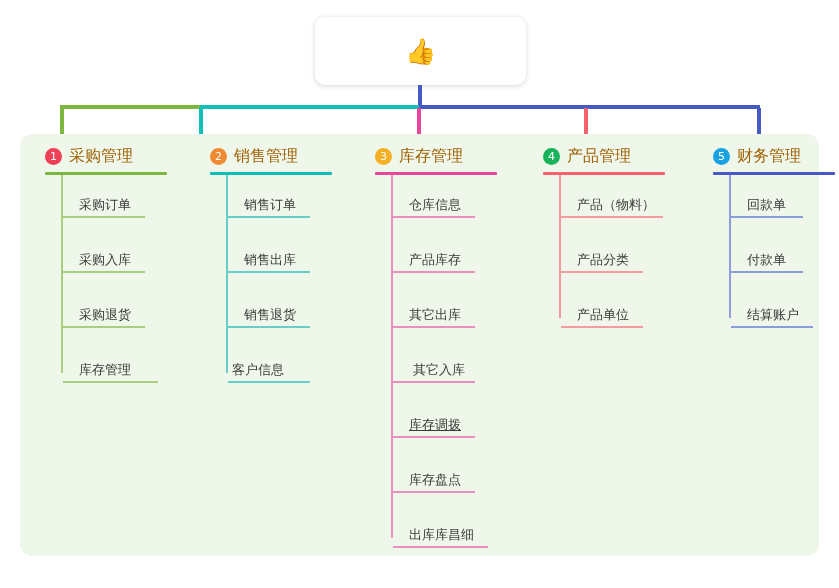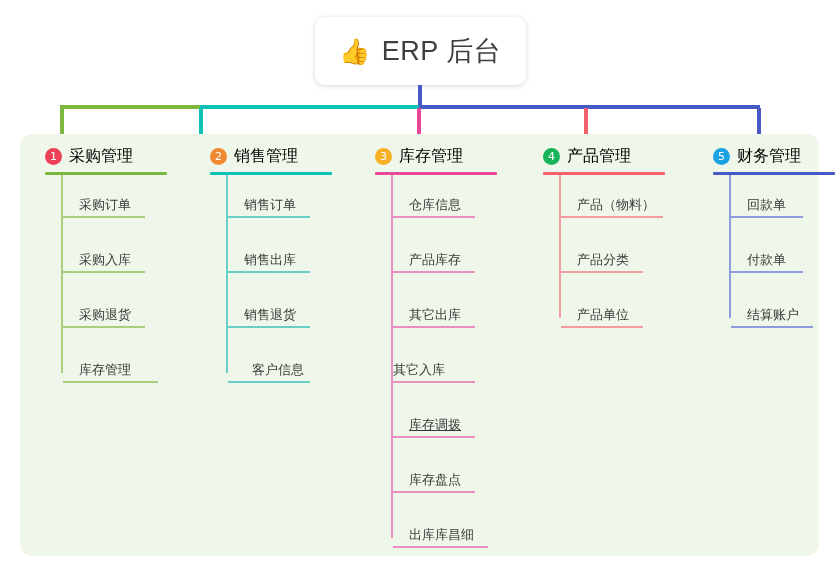--- a/index.html
+++ b/index.html
@@ -33,35 +33,34 @@
 
   
   .col{position:absolute;top:0;}
   .col-head{position:absolute;top:12px;left:0;display:flex;align-items:center;gap:7px;white-space:nowrap;}
   .badge{
     width:17px;height:17px;border-radius:50%;
     display:flex;align-items:center;justify-content:center;
     color:#ffffff;font-size:11px;line-height:1;flex:none;
     font-family:"DejaVu Sans",sans-serif;
   }
-  .col-title{font-size:16px;color:#000000;}
+  .col-title{font-size:16px;color:#a16207;}
   .col-rule{position:absolute;top:38px;left:0;height:3px;border-radius:1px;}
   .spine{position:absolute;width:2px;}
   .item{position:absolute;}
   .item-label{position:absolute;font-size:13px;color:#3a3a3a;white-space:nowrap;}
   .item-rule{position:absolute;height:2px;}
 </style>
 </head>
 <body>
 
 <div id="stage">
 
   <div class="root-card">
     <span class="root-emoji">👍</span>
-    <span class="root-title">ERP 后台</span>
   </div>
 
   <div class="stem"></div>
 
   <div id="bus-layer">
       <div class="bus" style="left: 60px; width: 140px; background: rgb(124, 184, 63);"></div>
       <div class="bus" style="left: 200px; width: 219px; background: rgb(14, 192, 182);"></div>
       <div class="bus" style="left: 419px; width: 341px; background: rgb(71, 89, 196);"></div>
     </div>
   <div id="drop-layer">
@@ -111,21 +110,21 @@
           </div>
           <div class="item" style="left: 18px; top: 117px;">
             <div class="item-label" style="left: 16px; top: 0px; text-align: center;">销售出库</div>
             <div class="item-rule" style="left: 0px; top: 20px; width: 82px; background: rgb(103, 207, 200);"></div>
           </div>
           <div class="item" style="left: 18px; top: 172px;">
             <div class="item-label" style="left: 16px; top: 0px;">销售退货</div>
             <div class="item-rule" style="left: 0px; top: 20px; width: 82px; background: rgb(103, 207, 200);"></div>
           </div>
           <div class="item" style="left: 18px; top: 227px;">
-            <div class="item-label" style="left: 24px; top: 0px;">客户信息</div>
+            <div class="item-label" style="left: 4px; top: 0px;">客户信息</div>
             <div class="item-rule" style="left: 0px; top: 20px; width: 82px; background: rgb(103, 207, 200);"></div>
           </div>
         </div>
         <div class="col" style="left: 355px;">
           <div class="col-head">
             <span class="badge" style="background: rgb(245, 176, 38);">3</span>
             <span class="col-title">库存管理</span>
           </div>
           <div class="col-rule" style="width: 122px; background: rgb(232, 70, 154);"></div>
           <div class="spine" style="left: 16px; top: 41px; height: 363px; background: rgb(235, 142, 192);"></div>
@@ -135,21 +134,21 @@
           </div>
           <div class="item" style="left: 18px; top: 117px;">
             <div class="item-label" style="left: 16px; top: 0px;">产品库存</div>
             <div class="item-rule" style="left: 0px; top: 20px; width: 82px; background: rgb(235, 142, 192);"></div>
           </div>
           <div class="item" style="left: 18px; top: 172px;">
             <div class="item-label" style="left: 16px; top: 0px;">其它出库</div>
             <div class="item-rule" style="left: 0px; top: 20px; width: 82px; background: rgb(235, 142, 192);"></div>
           </div>
           <div class="item" style="left: 18px; top: 227px;">
-            <div class="item-label" style="left: 0; top: 0px;">其它入库</div>
+            <div class="item-label" style="left: 20px; top: 0px;">其它入库</div>
             <div class="item-rule" style="left: 0px; top: 20px; width: 82px; background: rgb(235, 142, 192);"></div>
           </div>
           <div class="item" style="left: 18px; top: 282px;">
             <div class="item-label" style="left: 16px; top: 0px; text-decoration: underline;">库存调拨</div>
             <div class="item-rule" style="left: 0px; top: 20px; width: 82px; background: rgb(235, 142, 192);"></div>
           </div>
           <div class="item" style="left: 18px; top: 337px;">
             <div class="item-label" style="left: 16px; top: 0px;">库存盘点</div>
             <div class="item-rule" style="left: 0px; top: 20px; width: 82px; background: rgb(235, 142, 192);"></div>
           </div>

